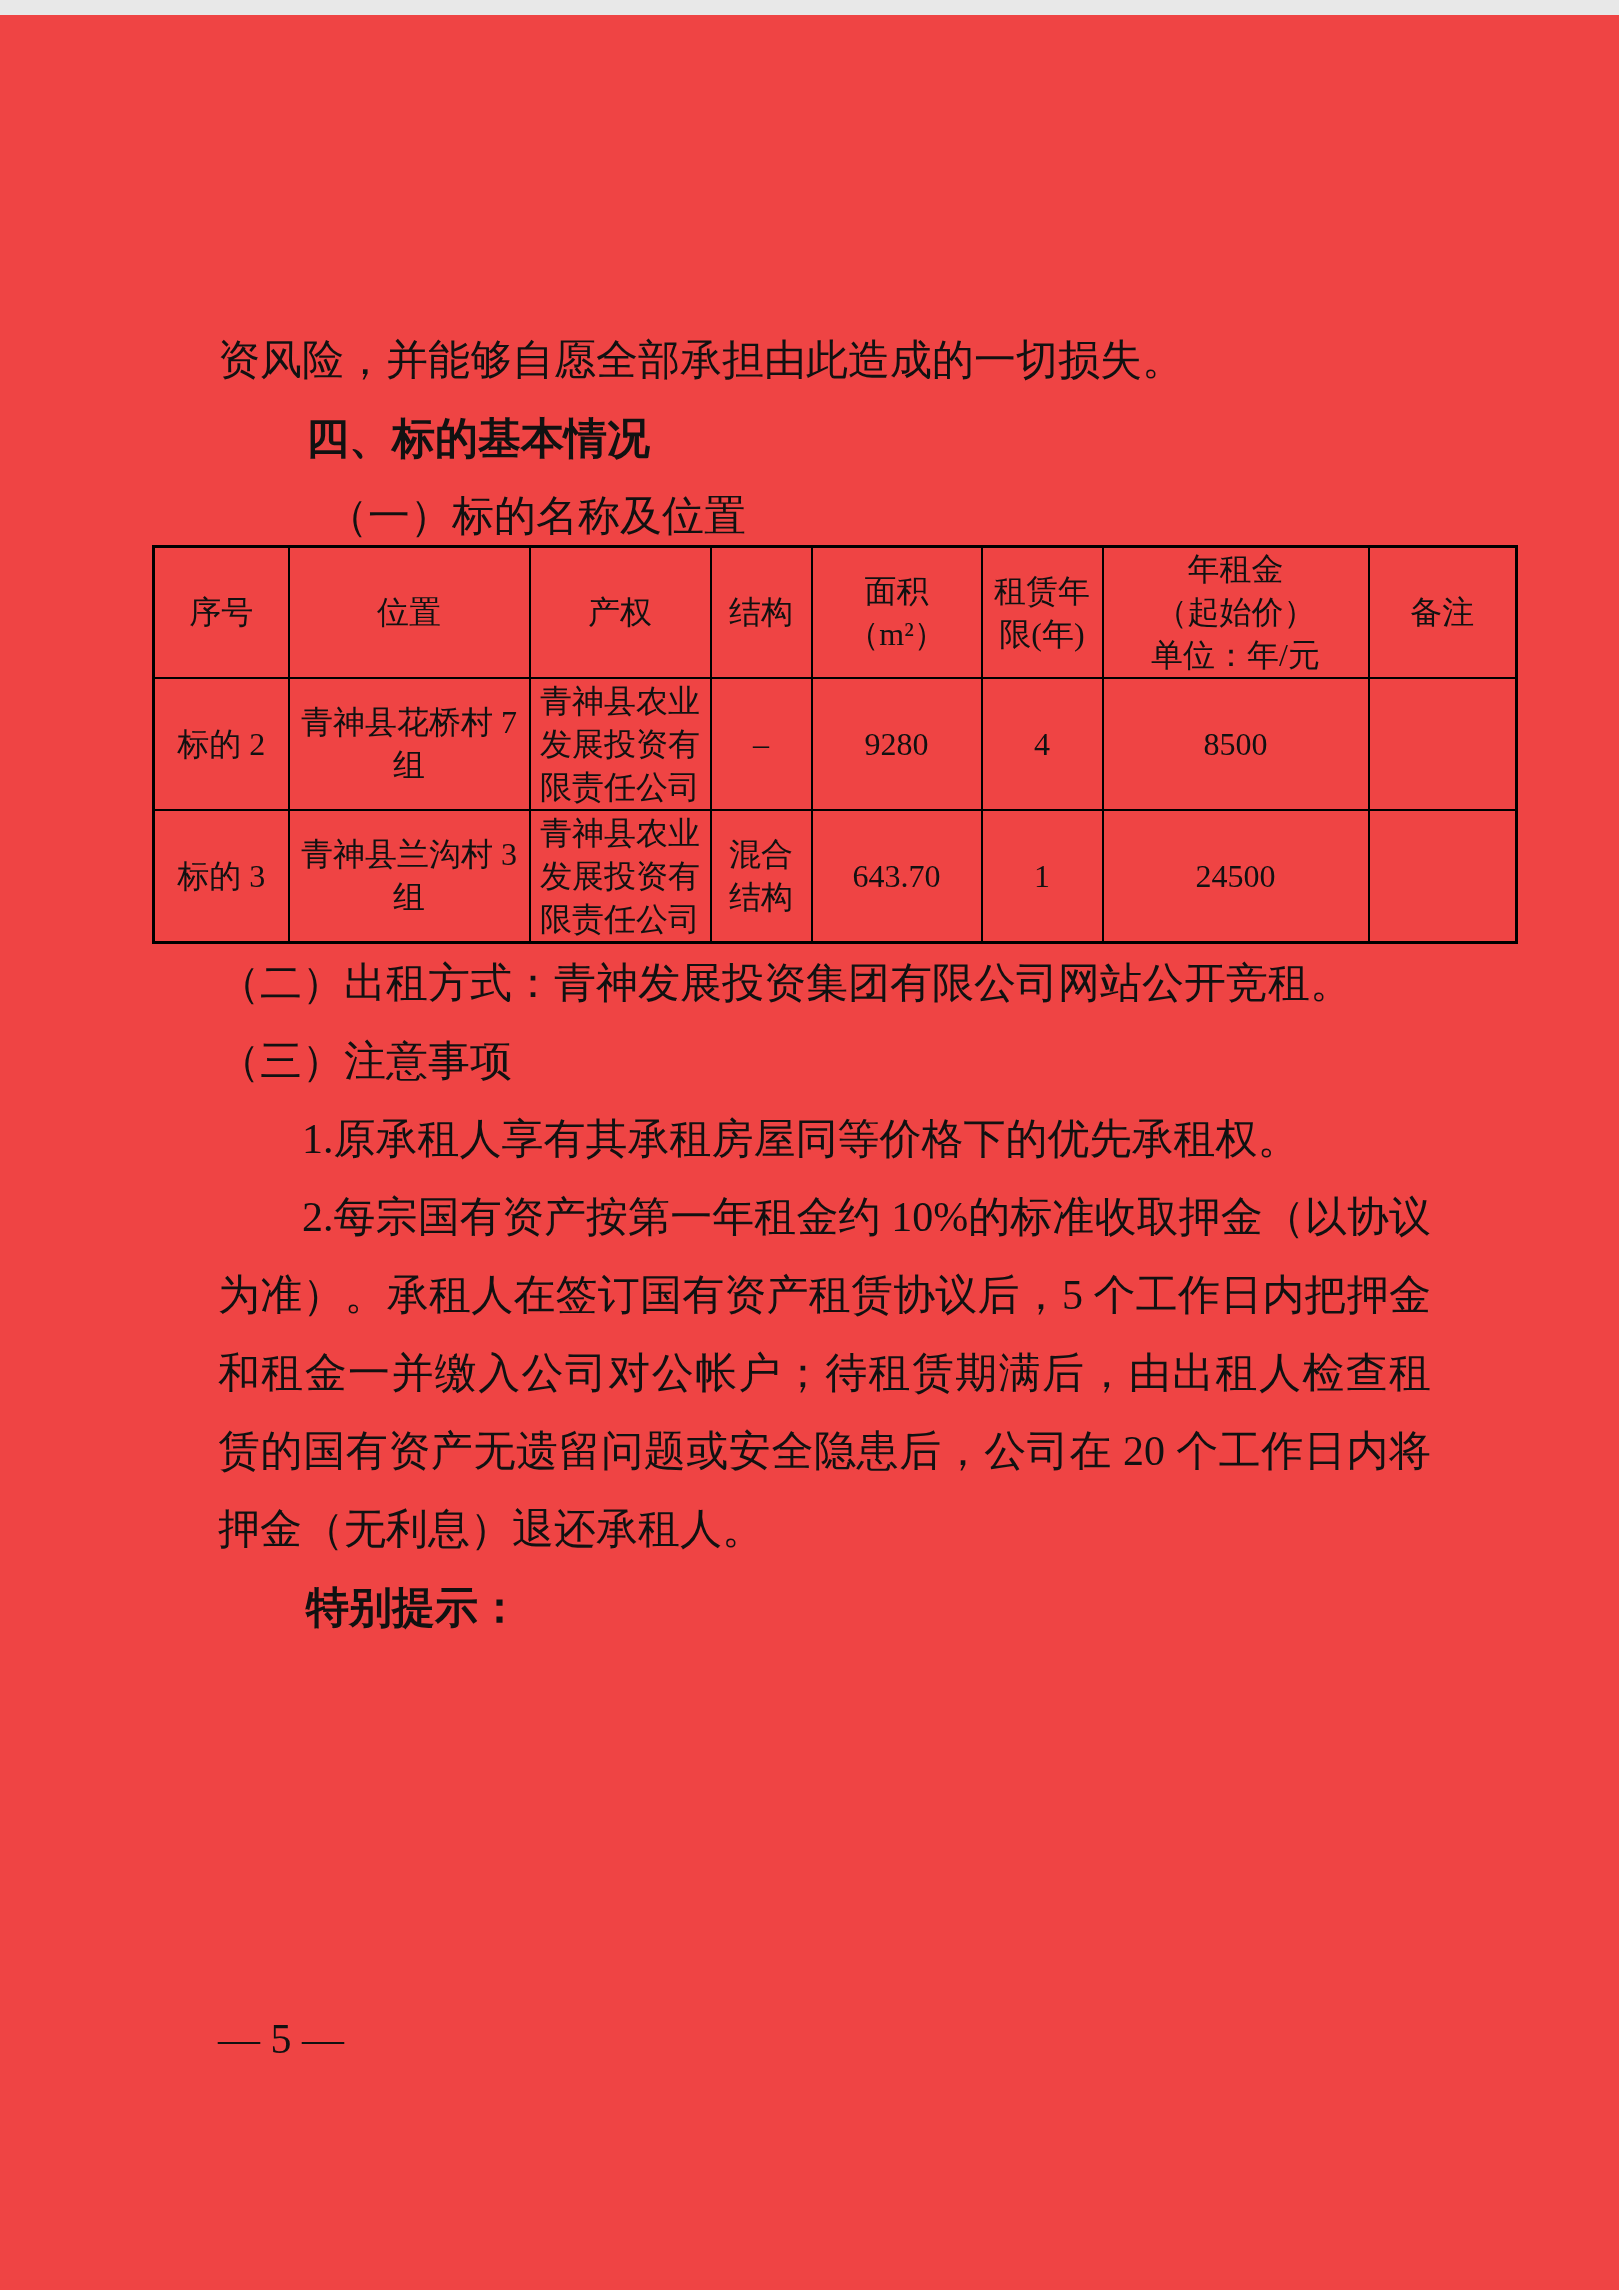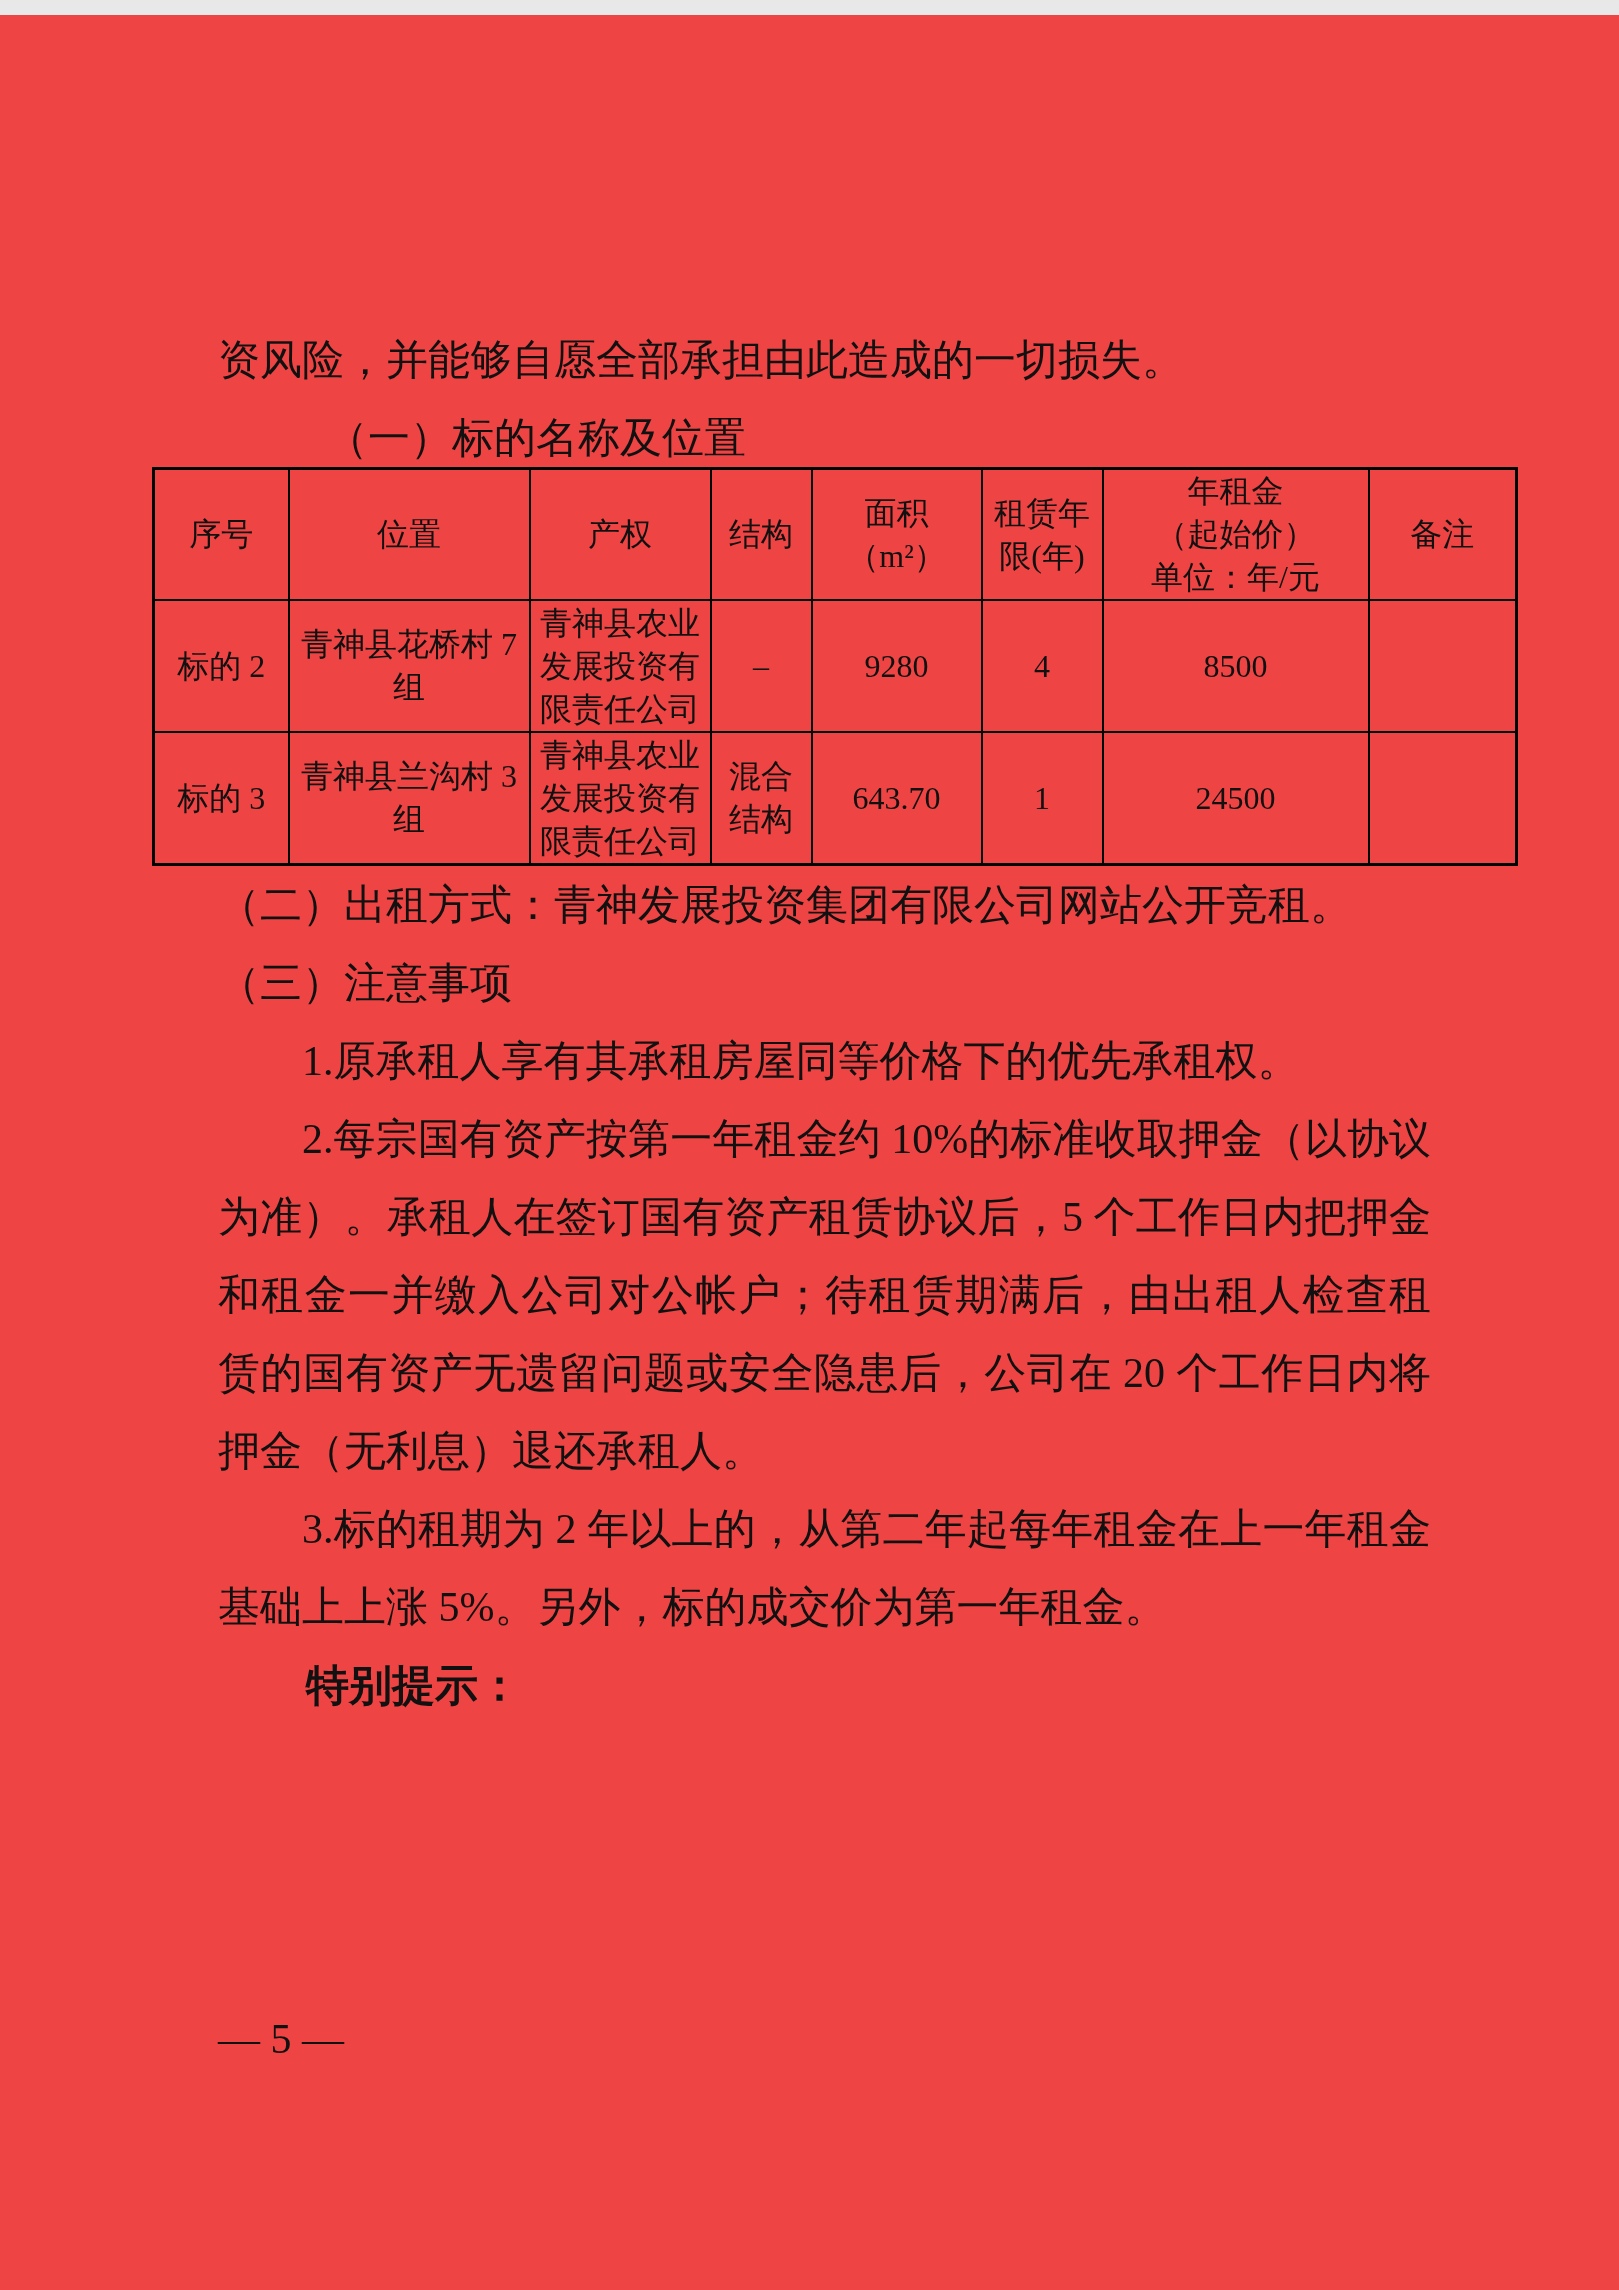--- a/index.html
+++ b/index.html
@@ -80,20 +80,21 @@
   }
 </style>
 </head>
 <body>
 
 <div class="page">
   <div class="content">
 
     <p class="body">资风险，并能够自愿全部承担由此造成的一切损失。</p>
 
+    <h2 class="section-heading">四、标的基本情况</h2>
 
     <p class="kaiti sub1">（一）标的名称及位置</p>
 
     <table class="assets">
       <colgroup>
         <col style="width:135px">
         <col style="width:241px">
         <col style="width:181px">
         <col style="width:101px">
         <col style="width:170px">
@@ -140,21 +141,20 @@
     </table>
 
     <p class="kaiti">（二）出租方式：青神发展投资集团有限公司网站公开竞租。</p>
 
     <p class="kaiti">（三）注意事项</p>
 
     <p class="body indent">1.原承租人享有其承租房屋同等价格下的优先承租权。</p>
 
     <p class="body indent">2.每宗国有资产按第一年租金约 10%的标准收取押金（以协议为准）。承租人在签订国有资产租赁协议后，5 个工作日内把押金和租金一并缴入公司对公帐户；待租赁期满后，由出租人检查租赁的国有资产无遗留问题或安全隐患后，公司在 20 个工作日内将押金（无利息）退还承租人。</p>
 
-    <p class="body indent">3.标的租期为 2 年以上的，从第二年起每年租金在上一年租金基础上上涨 5%。另外，标的成交价为第一年租金。</p>
 
     <h3 class="special-heading">特别提示：</h3>
 
 
   </div>
 
   <div class="page-number">— 5 —</div>
 </div>
 
 

